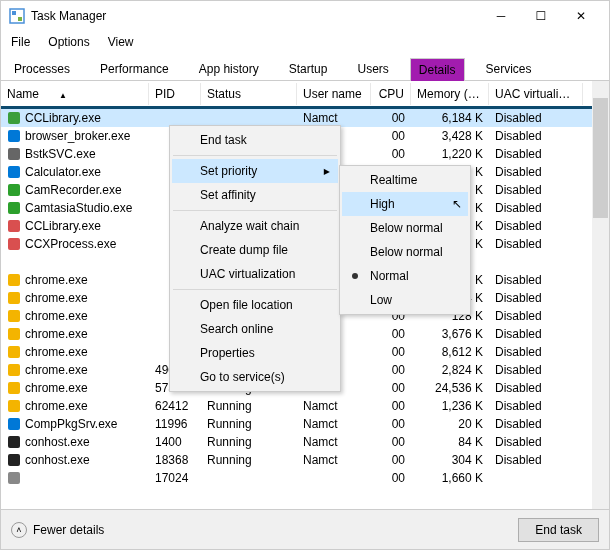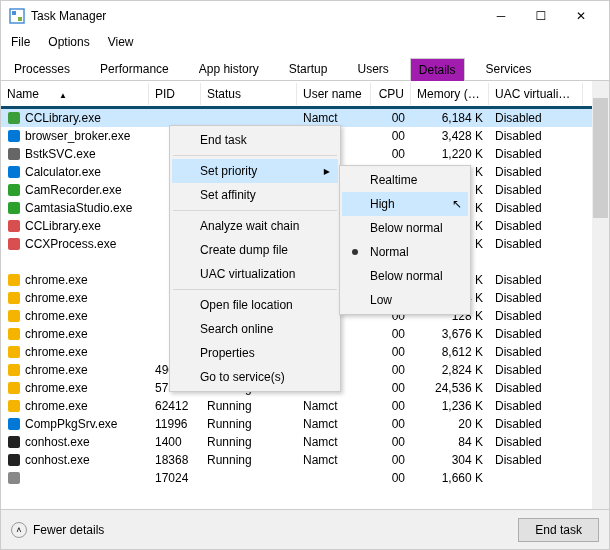--- a/index.html
+++ b/index.html
@@ -337,22 +337,22 @@
   <div class="cm-item">Open file location</div>
   <div class="cm-item">Search online</div>
   <div class="cm-item">Properties</div>
   <div class="cm-item">Go to service(s)</div>
 </div>
 
 <div class="context-menu menu2">
   <div class="cm-item">Realtime</div>
   <div class="cm-item hover"><span>High</span><span style="position:absolute;right:6px">↖</span></div>
   <div class="cm-item">Below normal</div>
+  <div class="cm-item">Below normal</div>
   <div class="cm-item"><span class="cm-dot"></span><span>Normal</span></div>
-  <div class="cm-item">Below normal</div>
   <div class="cm-item">Low</div>
 </div>
 
 <div class="footer">
   <div class="fewer">
     <span style="border:1px solid #999;border-radius:50%;width:16px;height:16px;display:inline-flex;align-items:center;justify-content:center;font-size:9px;">˄</span>
     <span>Fewer details</span>
   </div>
   <button class="end-task-btn">End task</button>
 </div>

